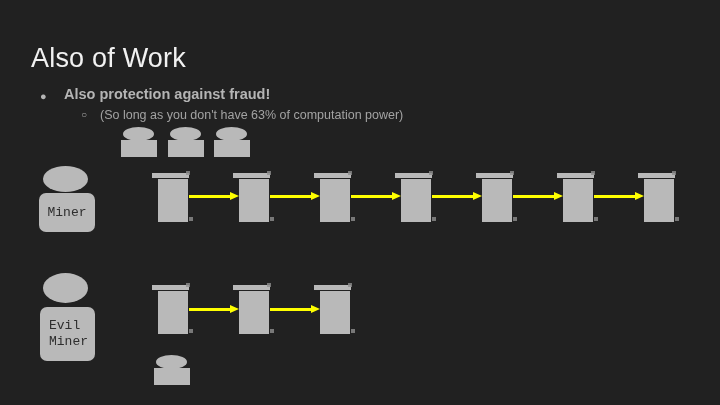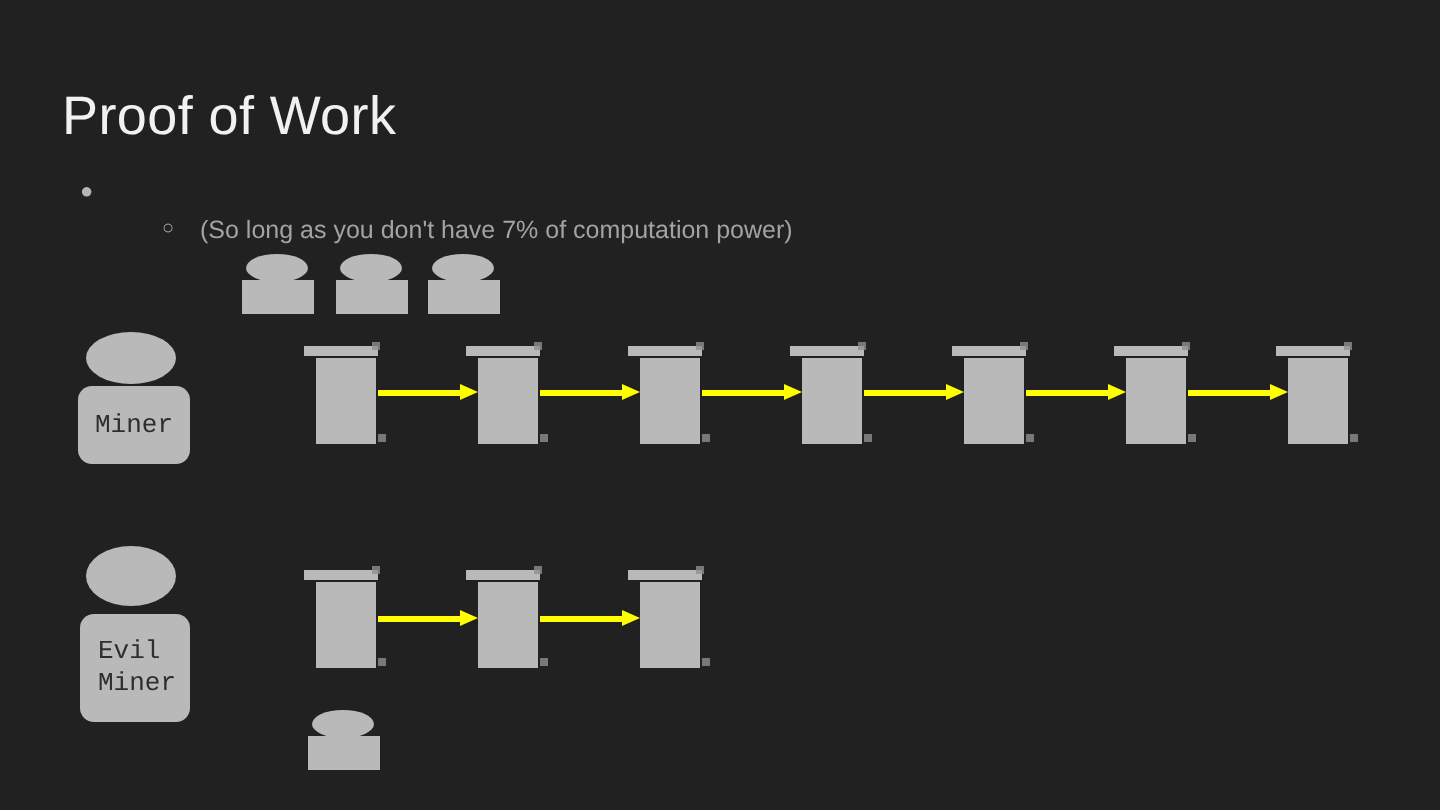--- a/index.html
+++ b/index.html
@@ -50,26 +50,27 @@
     background:var(--arrow,#ffff00);}
   .arrow-head{position:absolute;right:0;top:0;width:0;height:0;
     border-top:4.5px solid transparent;border-bottom:4.5px solid transparent;
     border-left:9px solid var(--arrow,#ffff00);}
 </style>
 </head>
 <body>
 
 <div class="stage">
 
-  <div class="title">Proof of Work</div>
+  <div class="title">Also of Work</div>
 
   <span class="marker1">●</span>
+  <span class="btext1">Also protection against fraud!</span>
 
   <span class="marker2">○</span>
-  <span class="btext2">(So long as you don't have 7% of computation power)</span>
+  <span class="btext2">(So long as you don't have 63% of computation power)</span>
 
   <div class="person-head" style="left:43px;top:166px;width:45px;height:26px;"></div>
   <div class="person-body center" style="left:39px;top:193px;width:56px;height:39px;">
     <span>Miner</span>
   </div>
 
   <div class="person-head" style="left:43px;top:273px;width:45px;height:30px;"></div>
   <div class="person-body lines" style="left:40px;top:307px;width:55px;height:54px;">
     <span>Evil</span>
     <span>Miner</span>

